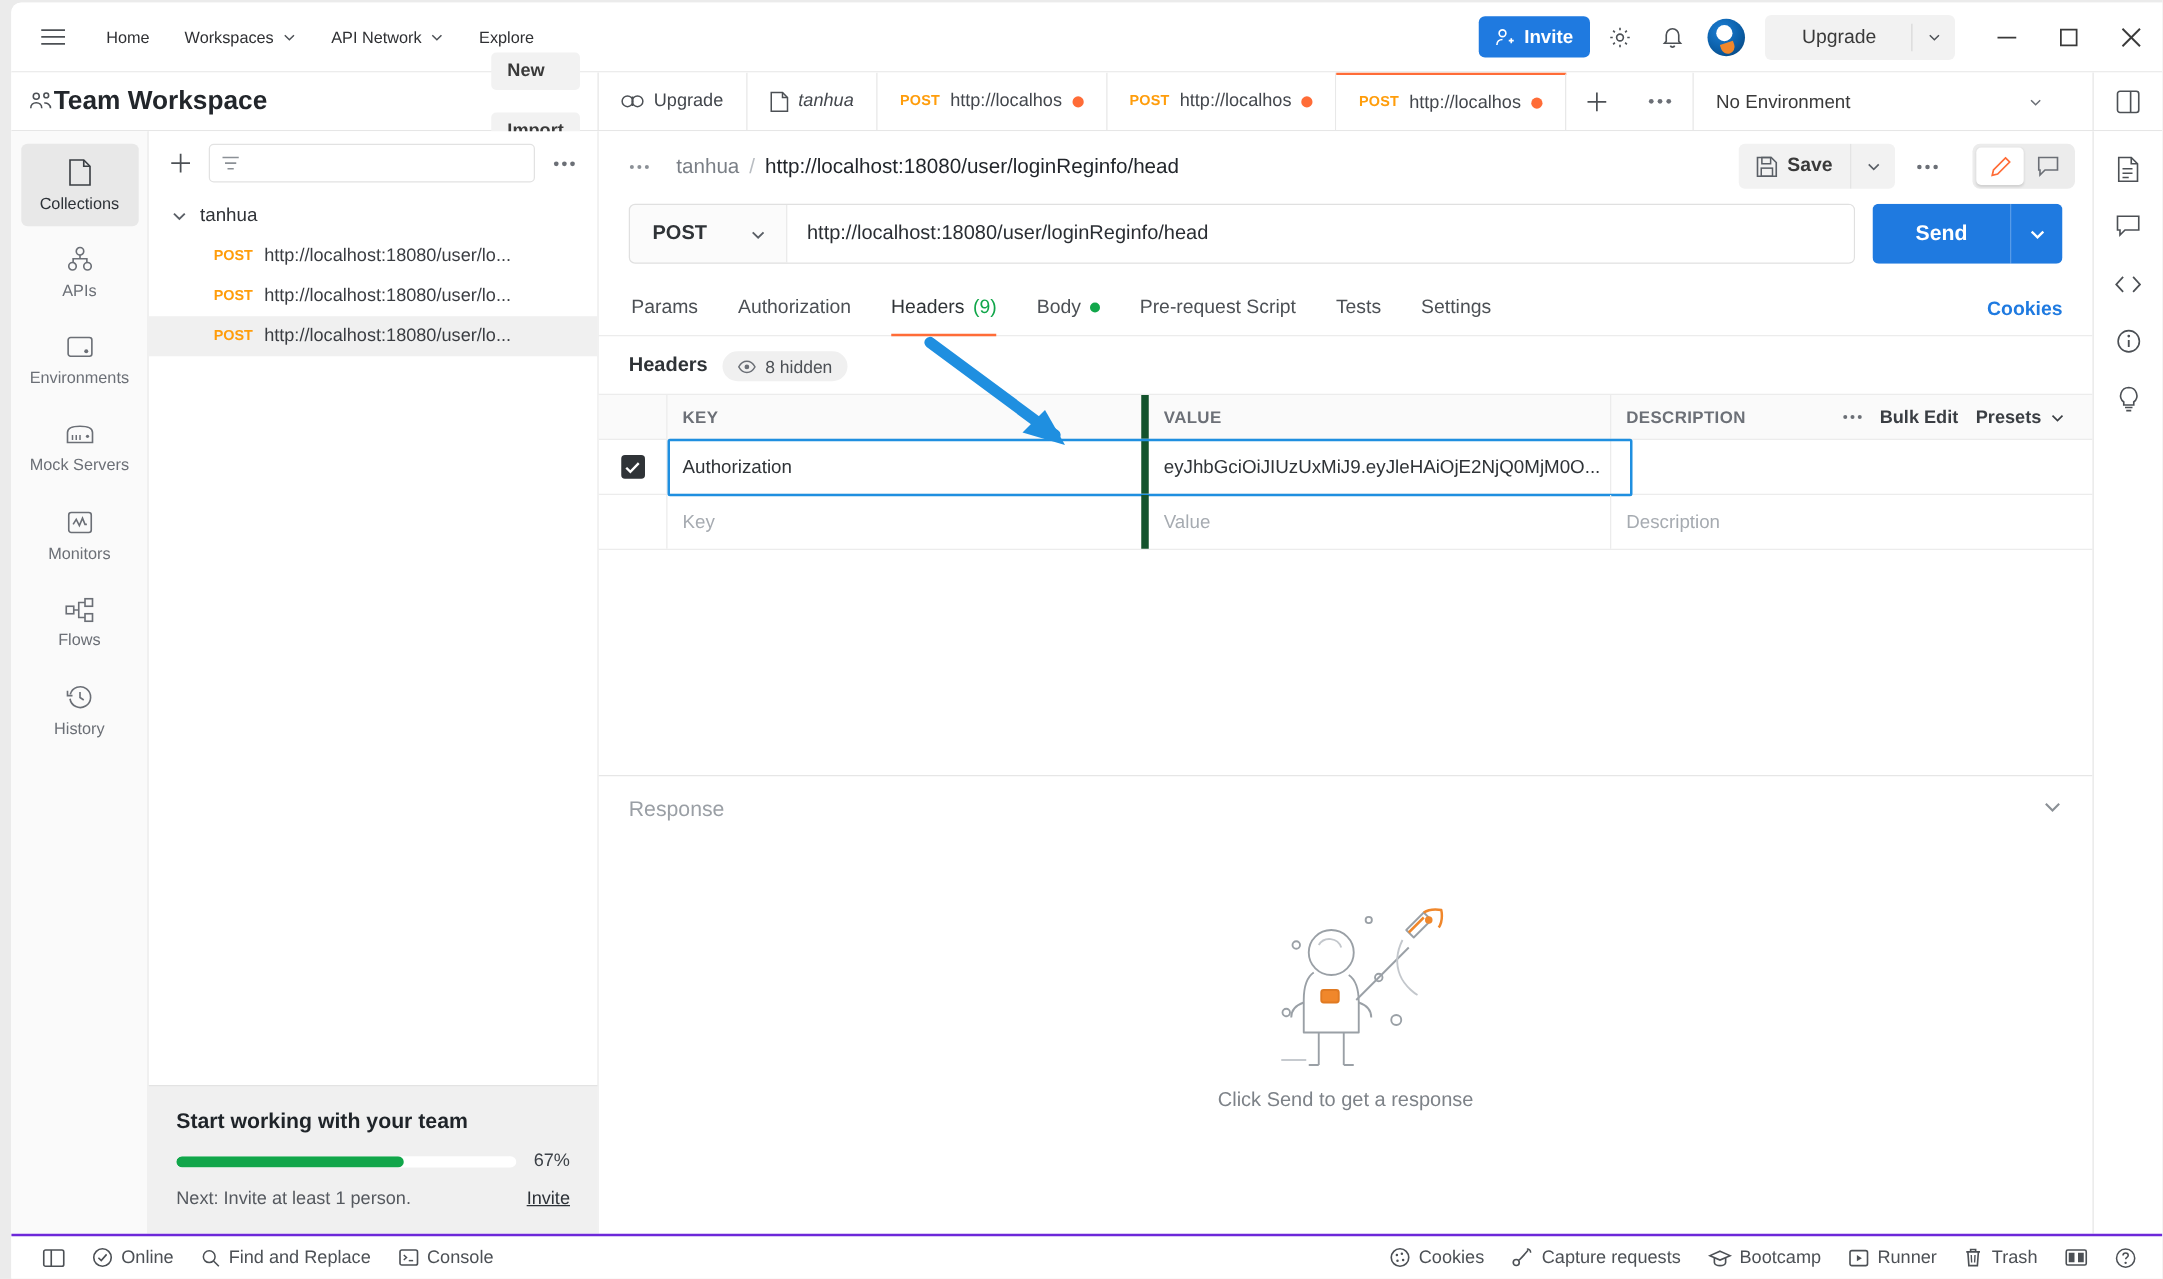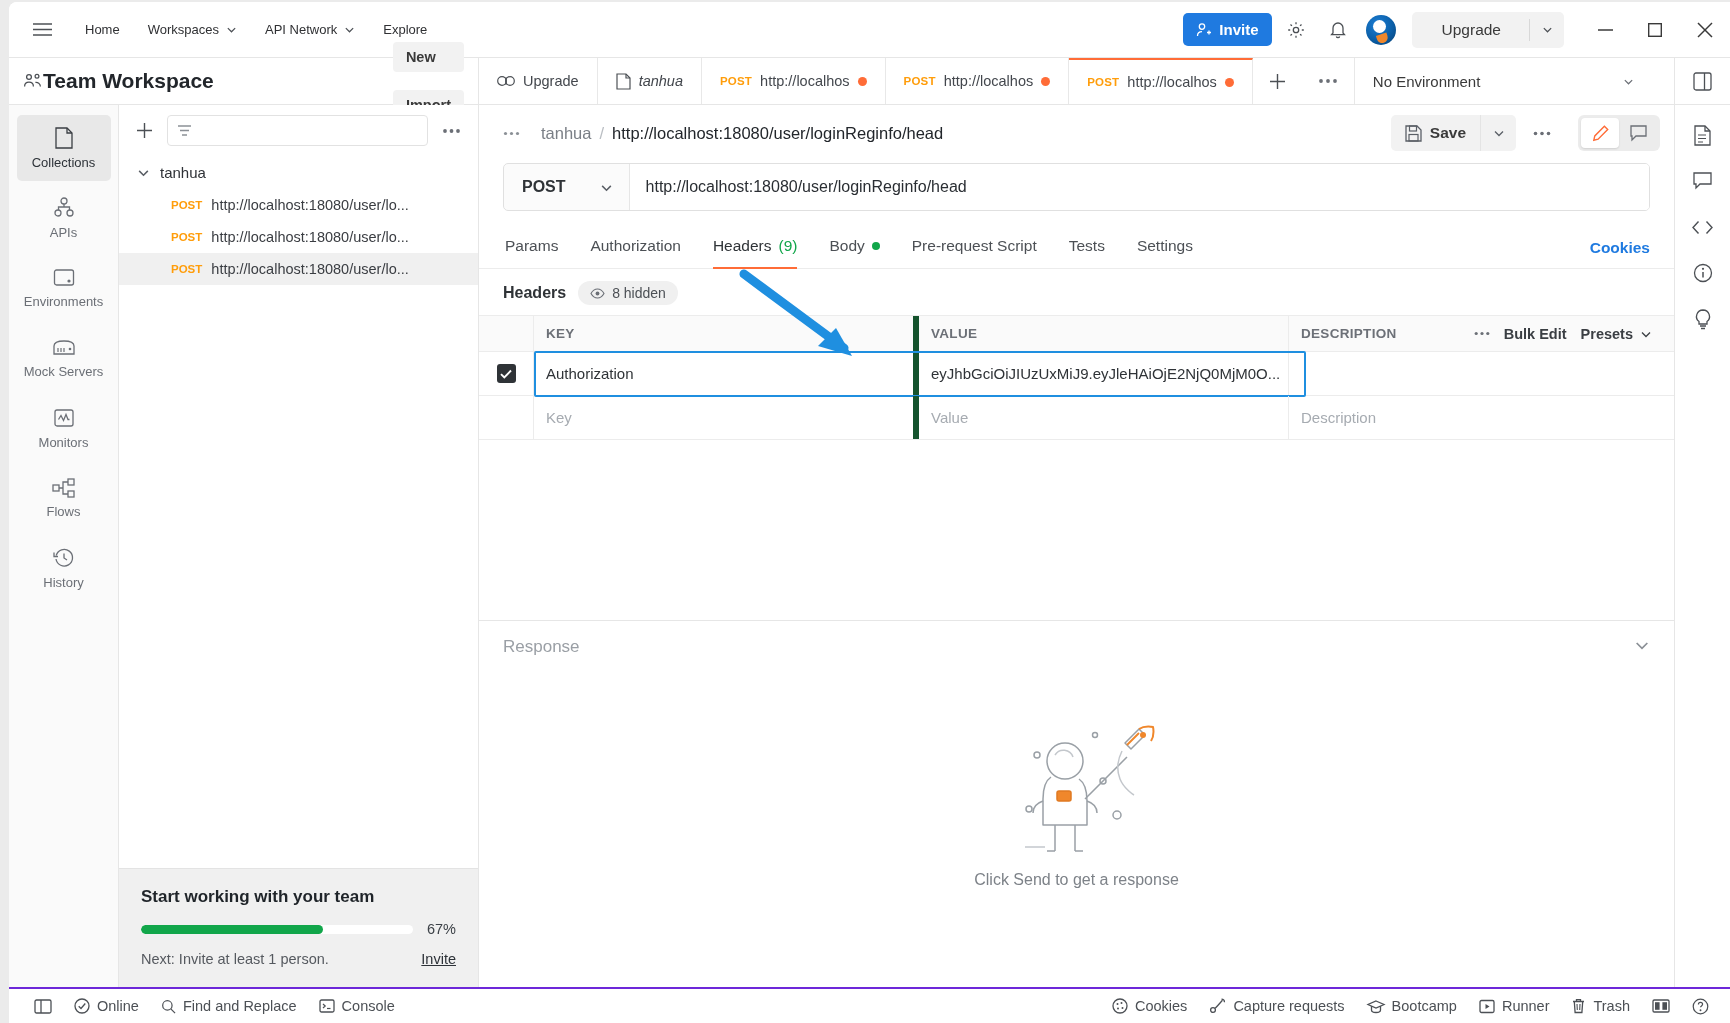--- a/index.html
+++ b/index.html
@@ -649,20 +649,30 @@
       <div class="urlbar">
         <div class="method-url">
           <div class="method">
             <span>POST</span>
             <svg width="13" height="13" viewBox="0 0 12 12">
                   <path d="M2 4.5 L6 8.5 L10 4.5" fill="none" stroke="#5a5f66" stroke-width="1.4"></path>
                 </svg>
           </div>
           <div class="urlinput">
             <span>http://localhost:18080/user/loginReginfo/head</span>
+          </div>
+        </div>
+        <div class="send-group">
+          <div class="send-btn">
+            <span>Send</span>
+          </div>
+          <div class="send-caret">
+            <svg width="14" height="14" viewBox="0 0 12 12">
+                  <path d="M2 4.5 L6 8.5 L10 4.5" fill="none" stroke="#ffffff" stroke-width="1.6"></path>
+                </svg>
           </div>
         </div>
       </div>
 
       <div class="reqtabs">
         <div class="rtab">
           <span>Params</span>
         </div>
         <div class="rtab">
           <span>Authorization</span>

